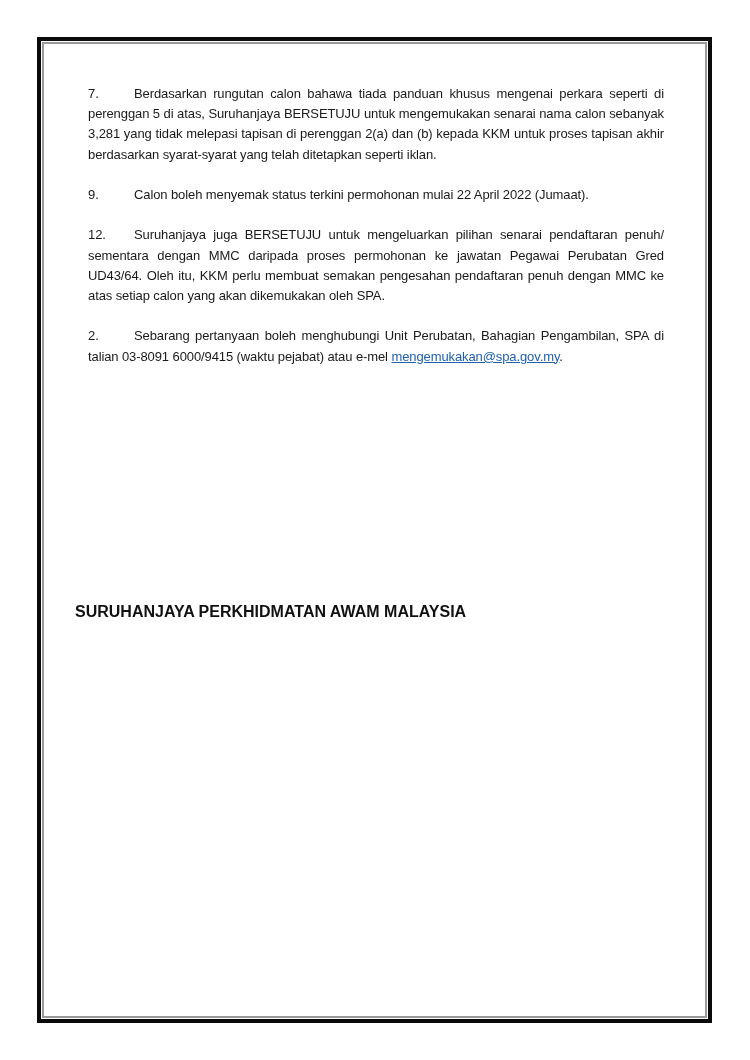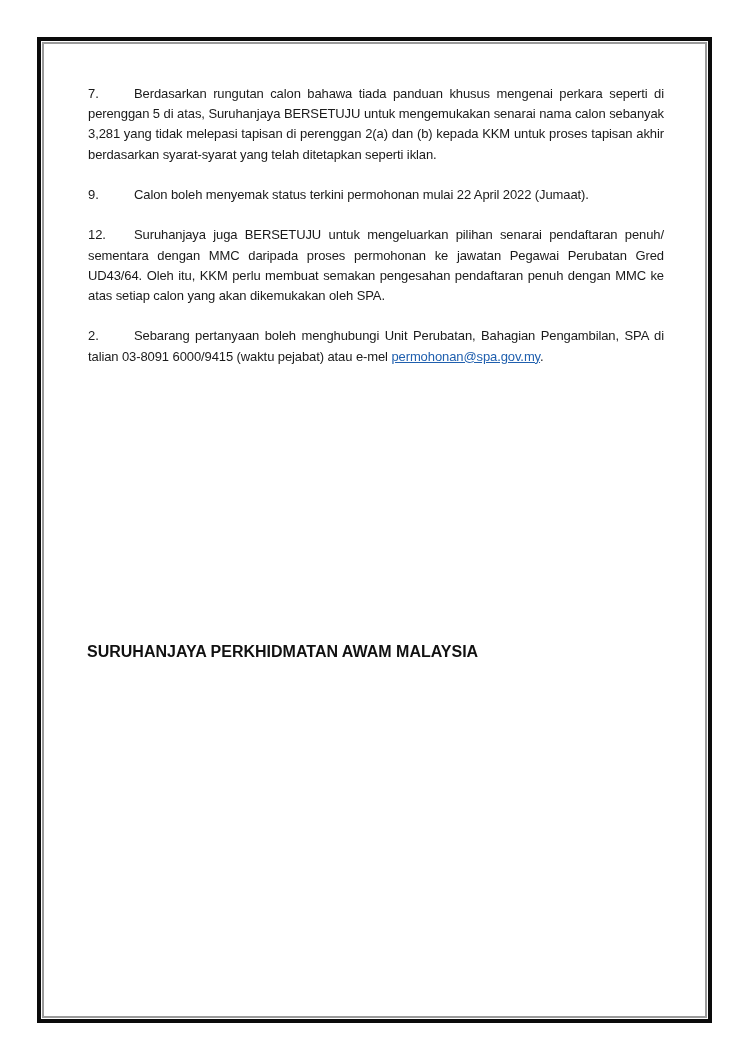--- a/index.html
+++ b/index.html
@@ -48,45 +48,44 @@
   .para-num {
     display: inline-block;
     width: 46px;
   }
   .email-link {
     color: #1f5fae;
     text-decoration: underline;
   }
   .sign-block {
     position: absolute;
-    left: 87px;
+    left: 75px;
     top: 601px;
     font-weight: bold;
     font-size: 16px;
     line-height: 21px;
     color: #111111;
-    margin-top: 40px;
   }
   .sign-line {
     display: block;
   }
 </style>
 </head>
 <body>
 
 <div class="page-border">
   <div class="page-border-inner"></div>
 </div>
 
 <div class="content">
   <p class="para"><span class="para-num">7.</span><span>Berdasarkan rungutan calon bahawa tiada panduan khusus mengenai perkara seperti di perenggan 5 di atas, Suruhanjaya BERSETUJU untuk mengemukakan senarai nama calon sebanyak 3,281 yang tidak melepasi tapisan di perenggan 2(a) dan (b) kepada KKM untuk proses tapisan akhir berdasarkan syarat-syarat yang telah ditetapkan seperti iklan.</span></p>
 
 
   <p class="para"><span class="para-num">9.</span><span>Calon boleh menyemak status terkini permohonan mulai 22 April 2022 (Jumaat).</span></p>
 
   <p class="para"><span class="para-num">12.</span><span>Suruhanjaya juga BERSETUJU untuk mengeluarkan pilihan senarai pendaftaran penuh/ sementara dengan MMC daripada proses permohonan ke jawatan Pegawai Perubatan Gred UD43/64. Oleh itu, KKM perlu membuat semakan pengesahan pendaftaran penuh dengan MMC ke atas setiap calon yang akan dikemukakan oleh SPA.</span></p>
 
-  <p class="para"><span class="para-num">2.</span><span>Sebarang pertanyaan boleh menghubungi Unit Perubatan, Bahagian Pengambilan, SPA di talian 03-8091 6000/9415 (waktu pejabat) atau e-mel </span><a class="email-link" href="mailto:perubatanpg@spa.gov.my">permohonan@spa.gov.my</a><span>.</span></p>
+  <p class="para"><span class="para-num">2.</span><span>Sebarang pertanyaan boleh menghubungi Unit Perubatan, Bahagian Pengambilan, SPA di talian 03-8091 6000/9415 (waktu pejabat) atau e-mel </span><a class="email-link" href="mailto:perubatanpg@spa.gov.my">mengemukakan@spa.gov.my</a><span>.</span></p>
 </div>
 
 <div class="sign-block">
   <span class="sign-line">SURUHANJAYA PERKHIDMATAN AWAM MALAYSIA</span>
 </div>
 
 </body></html>

